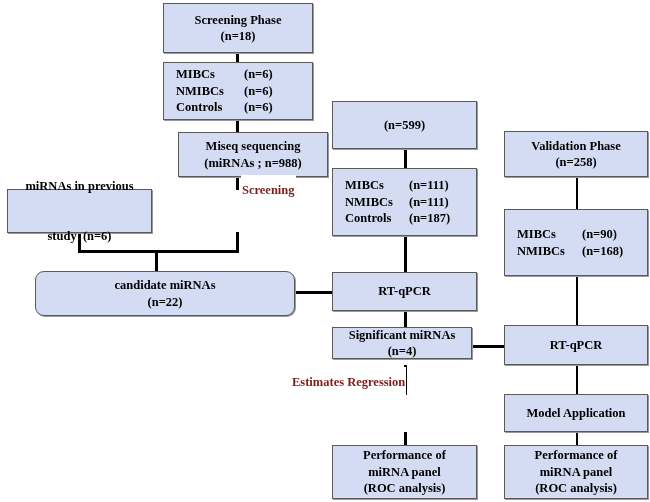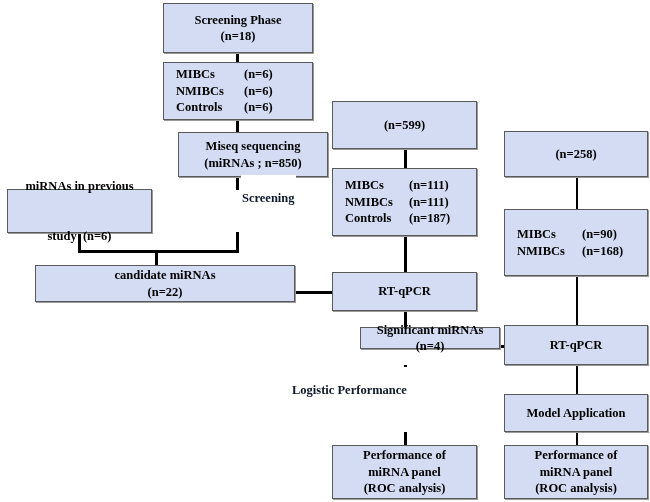--- a/index.html
+++ b/index.html
@@ -57,25 +57,25 @@
   }
   .edge.v { width: 3px; }
   .edge.h { height: 3px; }
   .edge.thin.v { width: 2px; }
 
   .edgelabel {
     position: absolute;
     font-family: "Liberation Serif", "DejaVu Serif", serif;
     font-weight: bold;
     font-size: 12.5px;
-    color: #0f172a;
+    color: #7f1d1d;
     white-space: nowrap;
     z-index: 6;
     background: #ffffff;
-    padding: 16px 1px;
+    padding: 8px 1px;
   }
 </style>
 </head>
 <body>
 
 <div id="canvas">
 
   <div class="edge v" style="left:236px; top:51px; height:13px;"></div>
 
   <div class="edge v" style="left:236px; top:119px; height:13px;"></div>
@@ -107,21 +107,21 @@
   <div class="edge thin v" style="left:576px; top:176px; height:34px;"></div>
 
   <div class="edge thin v" style="left:576px; top:276px; height:49px;"></div>
 
   <div class="edge thin v" style="left:576px; top:365px; height:30px;"></div>
 
   <div class="edge thin v" style="left:576px; top:432px; height:14px;"></div>
 
   <div class="edgelabel" style="left:241px; top:175px;">Screening</div>
 
-  <div class="edgelabel" style="left:291px; top:367px;">Logistic Performance</div>
+  <div class="edgelabel" style="left:291px; top:367px;">Estimates Regression</div>
 
   <div class="node" style="left:163px; top:3px; width:150px; height:50px;">
     <span class="ln">Screening Phase</span>
     <span class="ln">(n=18)</span>
   </div>
 
   <div class="node rows" style="left:163px; top:62px; width:150px; height:58px;">
     <div class="row">
       <span class="lbl" style="width:68px;">MIBCs</span>
       <span class="cnt">(n=6)</span>
@@ -131,30 +131,30 @@
       <span class="cnt">(n=6)</span>
     </div>
     <div class="row">
       <span class="lbl" style="width:68px;">Controls</span>
       <span class="cnt">(n=6)</span>
     </div>
   </div>
 
   <div class="node" style="left:163px; top:132px; width:150px; height:45px;margin-left:15px;">
     <span class="ln">Miseq sequencing</span>
-    <span class="ln">(miRNAs ; n=850)</span>
+    <span class="ln">(miRNAs ; n=988)</span>
   </div>
 
 
   <div class="node" style="left:7px; top:189px; width:145px; height:44px;gap:33px;">
     <span class="ln">miRNAs in previous</span>
     <span class="ln">study  (n=6)</span>
   </div>
 
-  <div class="node" style="left:35px; top:265px; width:260px; height:37px;">
+  <div class="node" style="left:35px; top:271px; width:260px; height:45px;border-radius:9px;">
     <span class="ln">candidate miRNAs</span>
     <span class="ln">(n=22)</span>
   </div>
 
   <div class="node" style="left:332px; top:101px; width:145px; height:48px;">
     <span class="ln">(n=599)</span>
   </div>
 
   <div class="node rows" style="left:332px; top:168px; width:145px; height:68px;">
     <div class="row">
@@ -168,33 +168,34 @@
     <div class="row">
       <span class="lbl" style="width:64px;">Controls</span>
       <span class="cnt">(n=187)</span>
     </div>
   </div>
 
   <div class="node" style="left:332px; top:272px; width:145px; height:39px;">
     <span class="ln">RT-qPCR</span>
   </div>
 
-  <div class="node" style="left:332px; top:327px; width:140px; height:22px;margin-left:28px;">
+  <div class="node" style="left:332px; top:327px; width:140px; height:32px;">
     <span class="ln">Significant miRNAs</span>
     <span class="ln">(n=4)</span>
   </div>
 
 
   <div class="node" style="left:332px; top:445px; width:145px; height:54px;">
     <span class="ln">Performance of</span>
     <span class="ln">miRNA panel</span>
     <span class="ln">(ROC analysis)</span>
   </div>
 
   <div class="node" style="left:504px; top:131px; width:144px; height:46px;">
+    <span class="ln">Validation Phase</span>
     <span class="ln">(n=258)</span>
   </div>
 
   <div class="node rows" style="left:504px; top:209px; width:144px; height:67px;">
     <div class="row">
       <span class="lbl" style="width:65px;">MIBCs</span>
       <span class="cnt">(n=90)</span>
     </div>
     <div class="row">
       <span class="lbl" style="width:65px;">NMIBCs</span>

